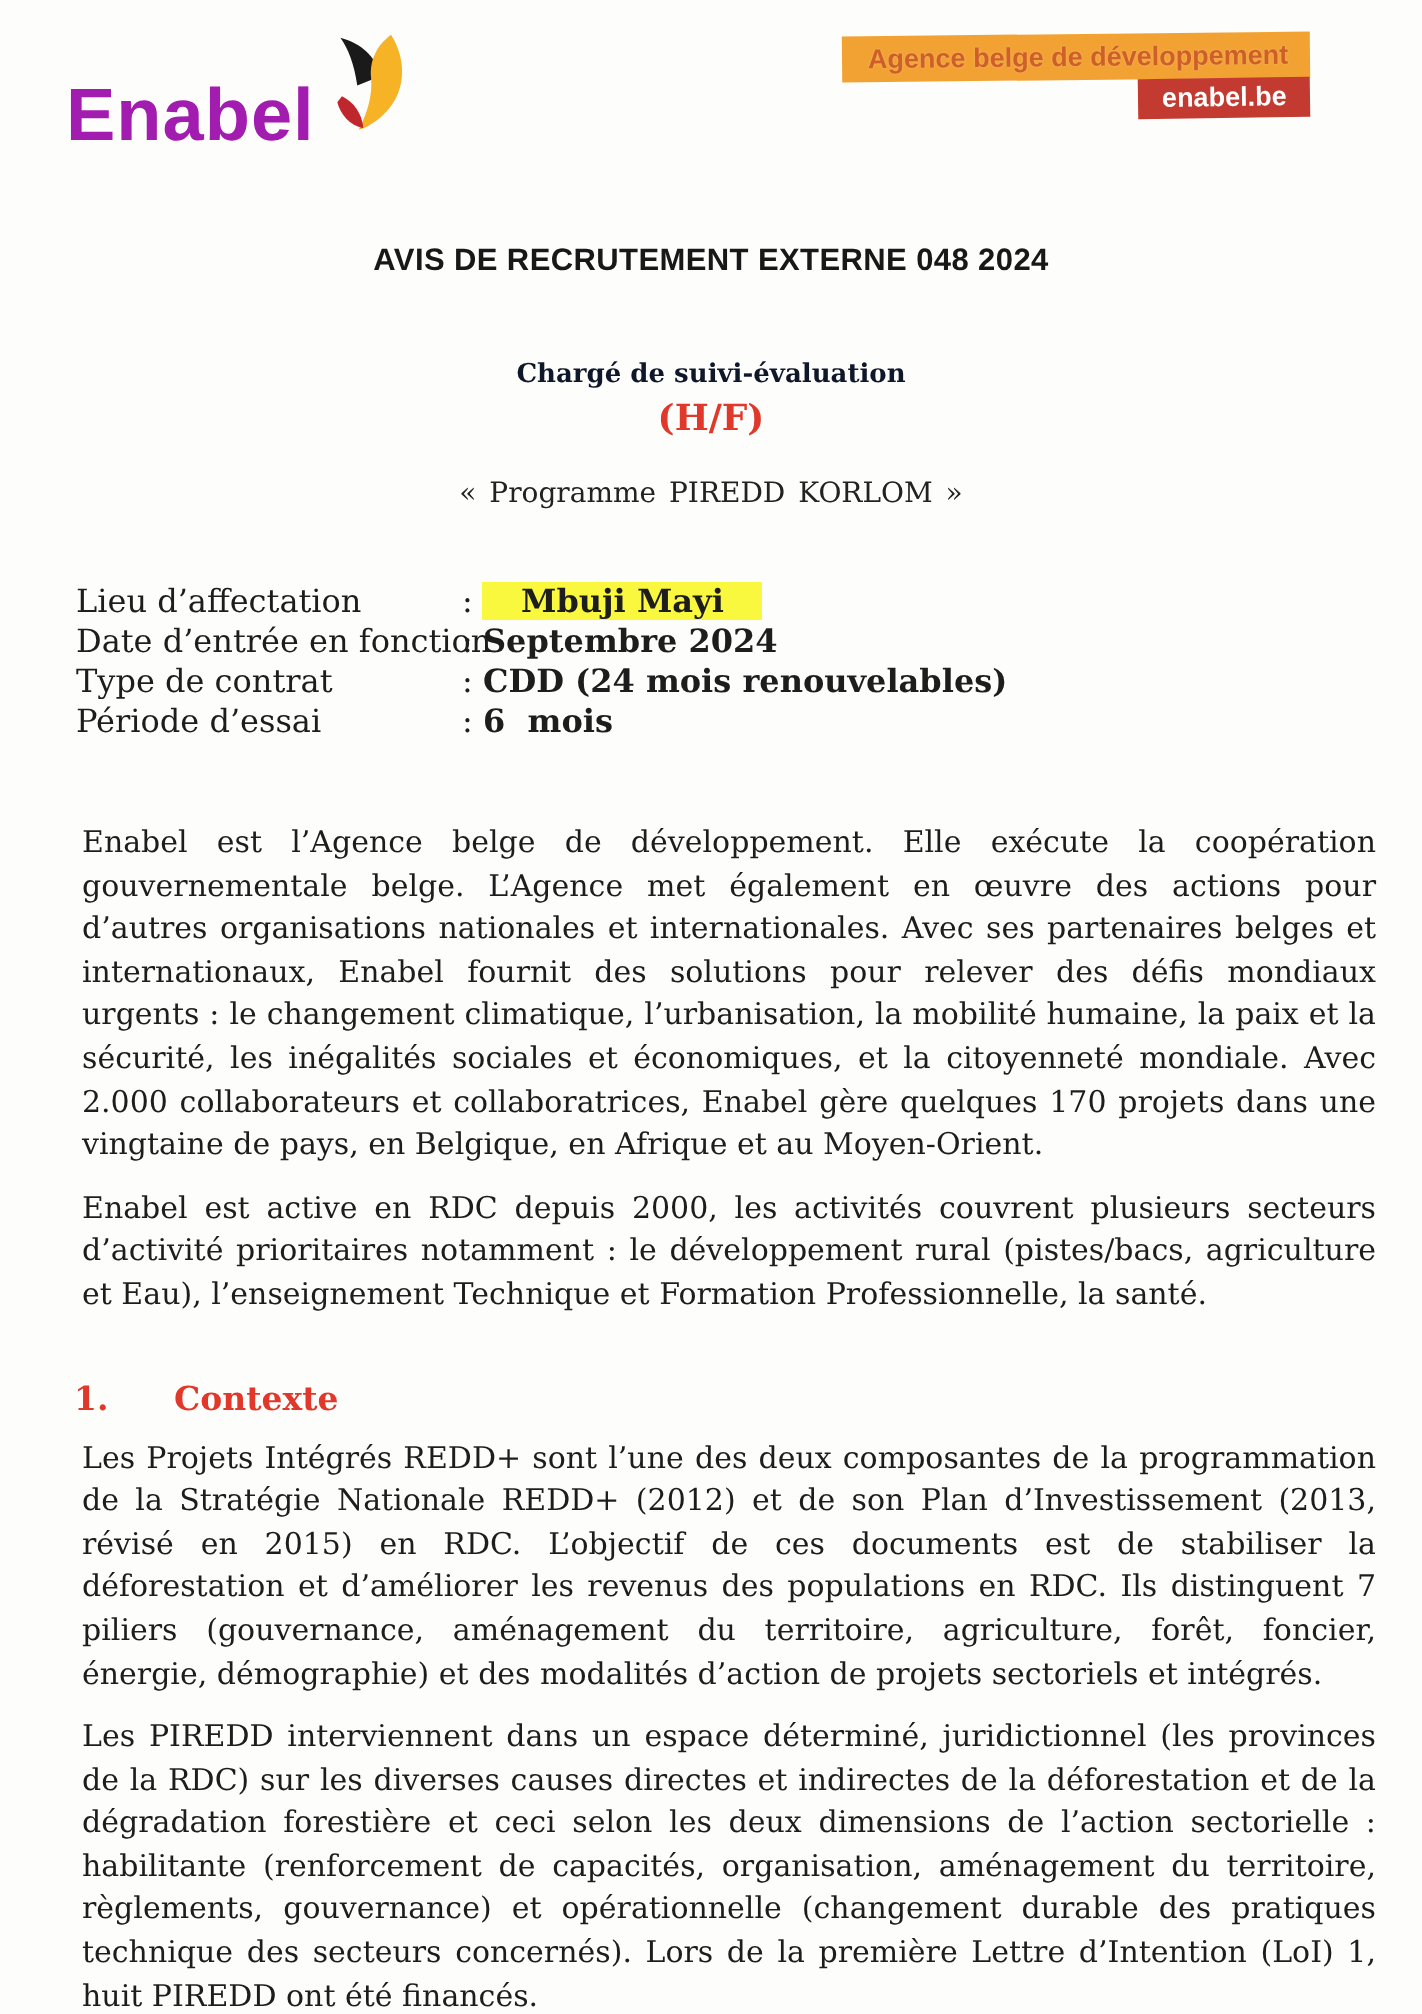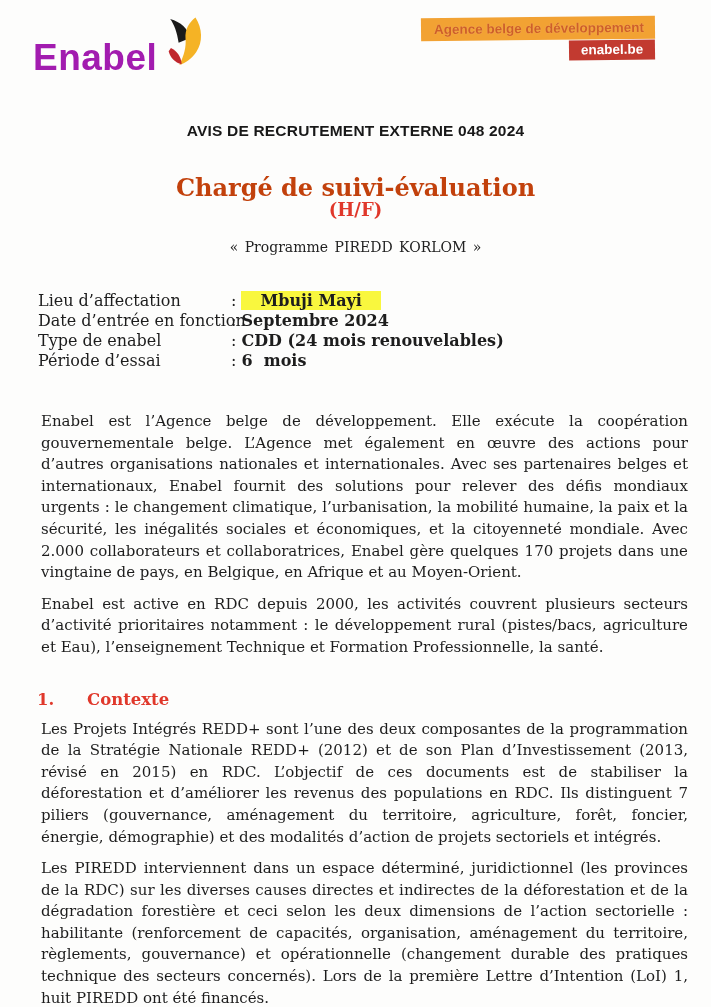--- a/index.html
+++ b/index.html
@@ -62,23 +62,23 @@
     margin-top: 44px;
     text-align: center;
     font-family: "Liberation Sans", sans-serif;
     font-weight: 700;
     font-size: 15.5px;
     letter-spacing: 0.2px;
     color: #181818;
   }
   .job-head { margin-top: 37px; text-align: center; }
   .job-title {
-    color: #c2410c;
+    color: #0f172a;
     font-weight: 700;
-    font-size: 24px;
+    font-size: 13px;
     line-height: 22px;
   }
   .job-gender {
     color: #e0382b;
     font-weight: 700;
     font-size: 18px;
     line-height: 21px;
   }
   .job-program {
     font-size: 14px;
@@ -142,21 +142,21 @@
   </div>
 
   <div class="details">
     <div class="detail-row">
       <span class="detail-label">Lieu d’affectation</span><span class="detail-colon">:</span> <span class="detail-value hl">Mbuji Mayi</span>
     </div>
     <div class="detail-row">
       <span class="detail-label">Date d’entrée en fonction</span><span class="detail-colon">:</span> <span class="detail-value">Septembre 2024</span>
     </div>
     <div class="detail-row">
-      <span class="detail-label">Type de enabel</span><span class="detail-colon">:</span> <span class="detail-value">CDD (24 mois renouvelables)</span>
+      <span class="detail-label">Type de contrat</span><span class="detail-colon">:</span> <span class="detail-value">CDD (24 mois renouvelables)</span>
     </div>
     <div class="detail-row">
       <span class="detail-label">Période d’essai</span><span class="detail-colon">:</span> <span class="detail-value">6  mois</span>
     </div>
   </div>
 
   <div class="content">
     <p class="first">Enabel est l’Agence belge de développement. Elle exécute la coopération gouvernementale belge. L’Agence met également en œuvre des actions pour d’autres organisations nationales et internationales. Avec ses partenaires belges et internationaux, Enabel fournit des solutions pour relever des défis mondiaux urgents : le changement climatique, l’urbanisation, la mobilité humaine, la paix et la sécurité, les inégalités sociales et économiques, et la citoyenneté mondiale. Avec 2.000 collaborateurs et collaboratrices, Enabel gère quelques 170 projets dans une vingtaine de pays, en Belgique, en Afrique et au Moyen-Orient.</p>
     <p>Enabel est active en RDC depuis 2000, les activités couvrent plusieurs secteurs d’activité prioritaires notamment : le développement rural (pistes/bacs, agriculture et Eau), l’enseignement Technique et Formation Professionnelle, la santé.</p>
 

